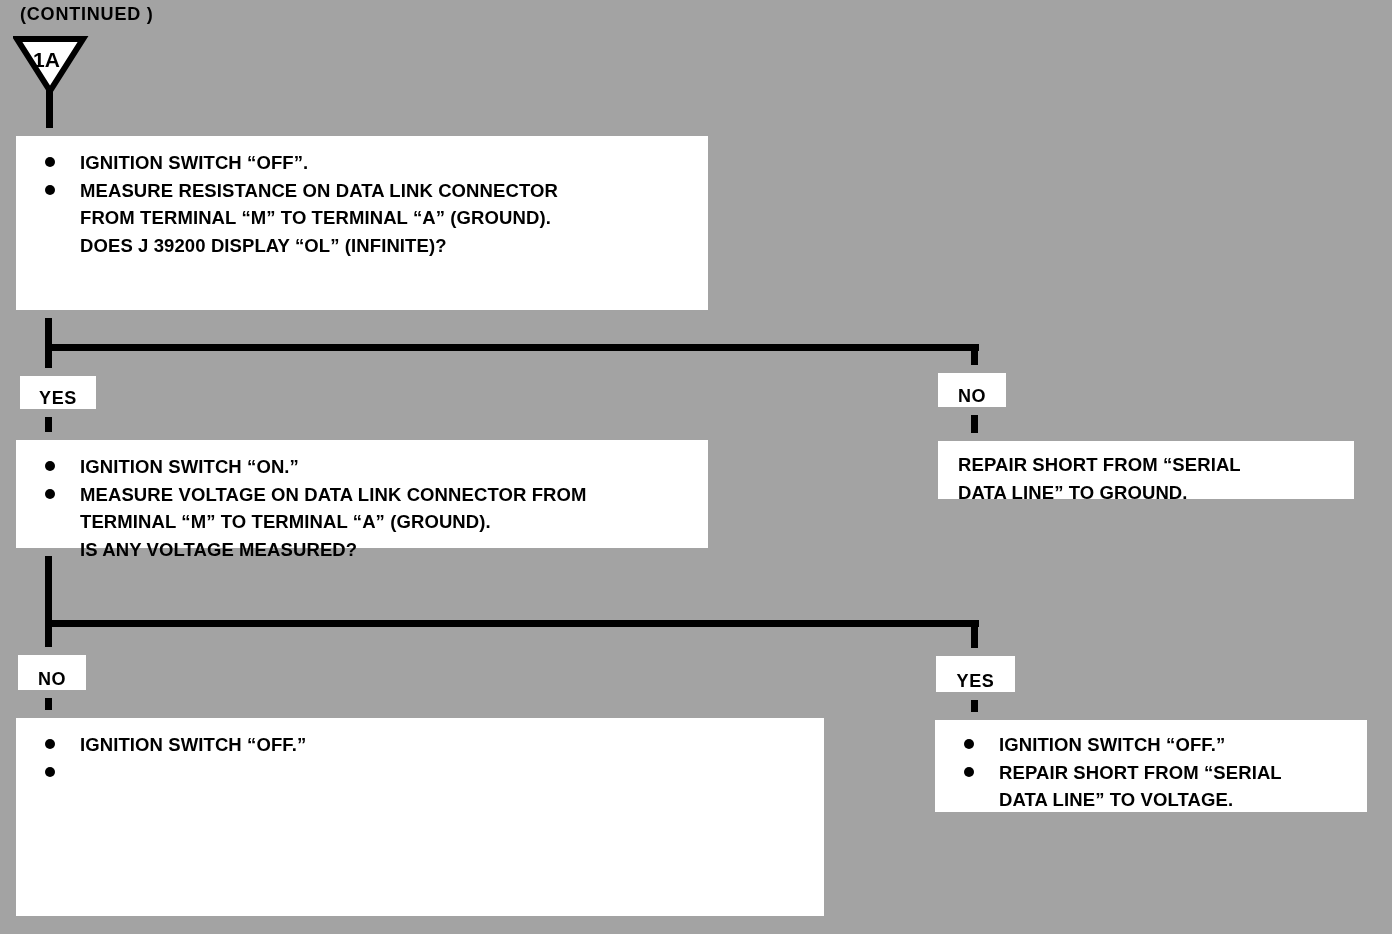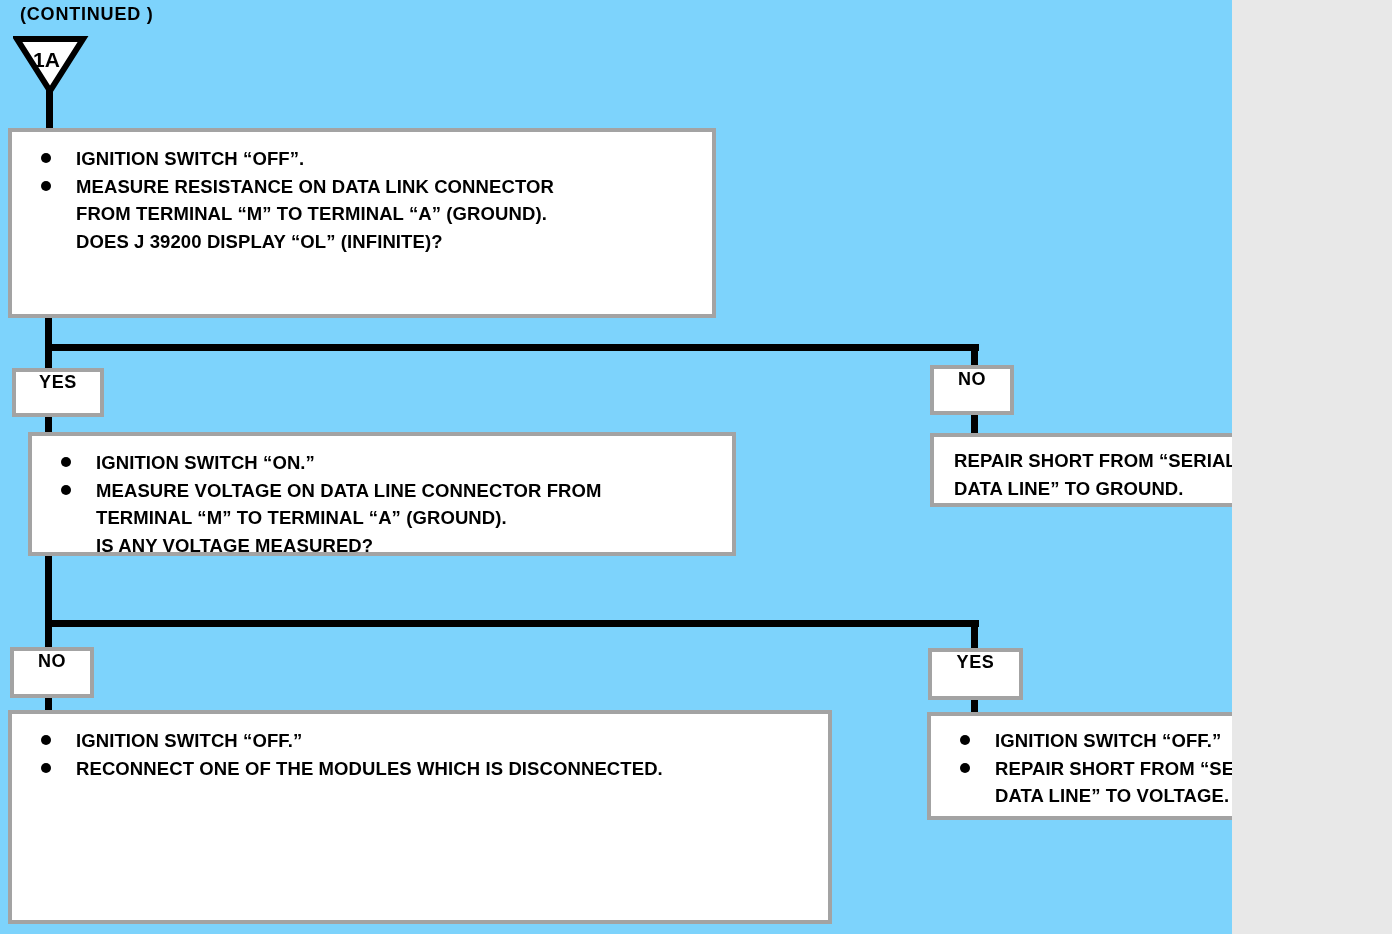--- a/index.html
+++ b/index.html
@@ -1,34 +1,34 @@
 <!DOCTYPE html>
 <html><head>
 <meta charset="utf-8">
 <style>
   html,body{margin:0;padding:0;background:#e8e8e8;}
   #canvas{
     position:relative;
-    width:1232px;height:934px;
-    background:#7dd3fc;
+    width:1392px;height:934px;
+    background:#a3a3a3;
     font-family:"Liberation Sans", sans-serif;
     font-weight:bold;
     color:#000;
     overflow:hidden;
   }
   .abs{position:absolute;}
   .line{position:absolute;background:#000;}
   .box{
     position:absolute;
-    border:4px solid #a3a3a3;
+    border:8px solid #a3a3a3;
     background:#fff;
     box-sizing:border-box;
   }
   .label-box{
-    display:flex;align-items:flex-start;justify-content:center;
+    display:flex;align-items:flex-end;justify-content:center;
     font-size:18px;letter-spacing:0.6px;
   }
   .bullets{
     padding:13px 8px 0 29px;
     font-size:18.5px;
     line-height:27.5px;
     letter-spacing:0.1px;
   }
   .bullet-item{display:flex;}
   .dot{
@@ -90,29 +90,29 @@
     <span>YES</span>
   </div>
 
   <div class="box label-box" style="left:930px;top:365px;width:84px;height:50px;">
     <span>NO</span>
   </div>
 
   <div class="line" style="left:45px;top:417px;width:7px;height:15px;"></div>
   <div class="line" style="left:971px;top:415px;width:7px;height:18px;"></div>
 
-  <div class="box" style="left:8px;top:432px;width:708px;height:124px;margin-left:20px;">
+  <div class="box" style="left:8px;top:432px;width:708px;height:124px;">
     <div class="bullets">
       <div class="bullet-item">
         <span class="dot"></span>
         <div class="item-text">IGNITION SWITCH “ON.”</div>
       </div>
       <div class="bullet-item">
         <span class="dot"></span>
-        <div class="item-text">MEASURE VOLTAGE ON DATA LINE CONNECTOR FROM
+        <div class="item-text">MEASURE VOLTAGE ON DATA LINK CONNECTOR FROM
 TERMINAL “M” TO TERMINAL “A” (GROUND).
 IS ANY VOLTAGE MEASURED?</div>
       </div>
     </div>
   </div>
 
   <div class="box" style="left:930px;top:433px;width:432px;height:74px;">
     <div class="plain-text">REPAIR SHORT FROM “SERIAL
 DATA LINE” TO GROUND.</div>
   </div>
@@ -133,21 +133,20 @@
   <div class="line" style="left:971px;top:700px;width:7px;height:14px;"></div>
 
   <div class="box" style="left:8px;top:710px;width:824px;height:214px;">
     <div class="bullets">
       <div class="bullet-item">
         <span class="dot"></span>
         <div class="item-text">IGNITION SWITCH “OFF.”</div>
       </div>
       <div class="bullet-item">
         <span class="dot"></span>
-        <div class="item-text">RECONNECT ONE OF THE MODULES WHICH IS DISCONNECTED.</div>
       </div>
     </div>
   </div>
 
   <div class="box" style="left:927px;top:712px;width:448px;height:108px;">
     <div class="bullets" style="padding-top:11px;">
       <div class="bullet-item">
         <span class="dot"></span>
         <div class="item-text">IGNITION SWITCH “OFF.”</div>
       </div>

